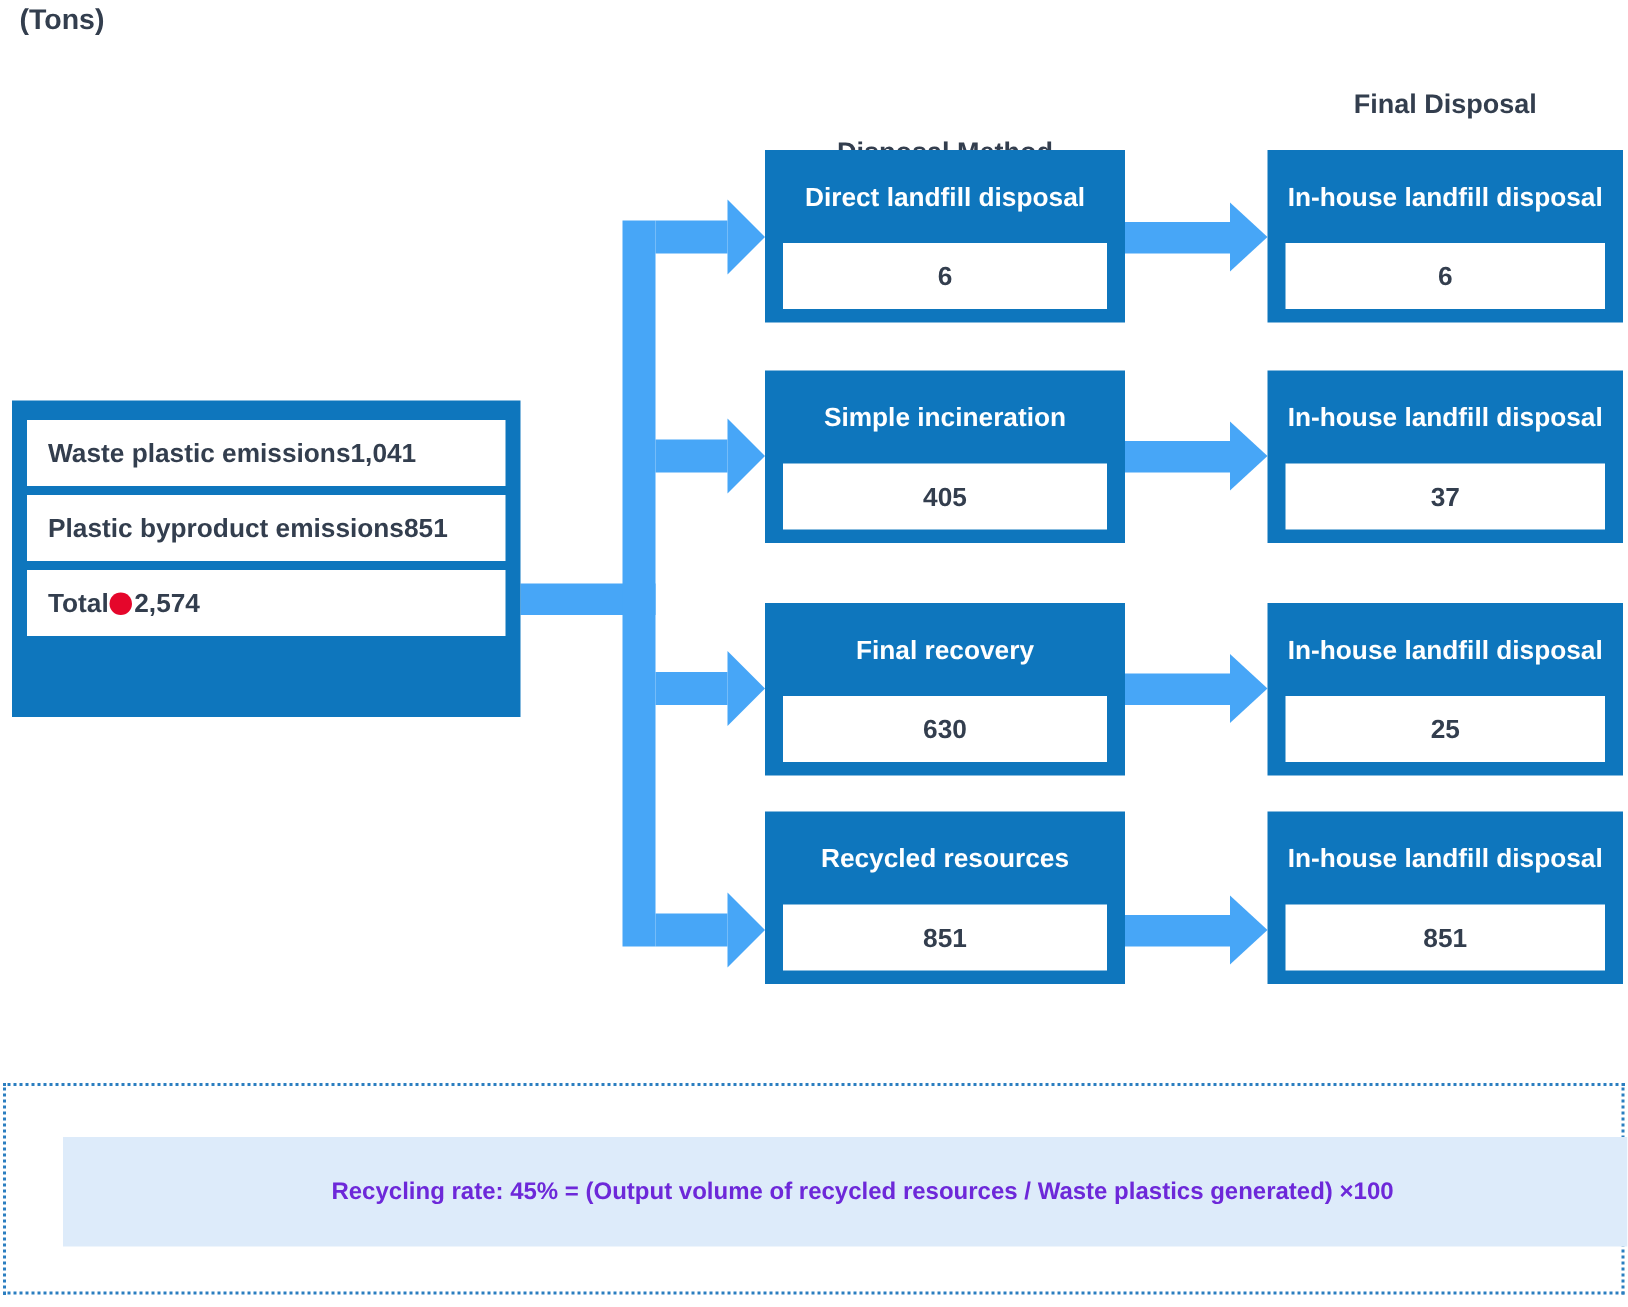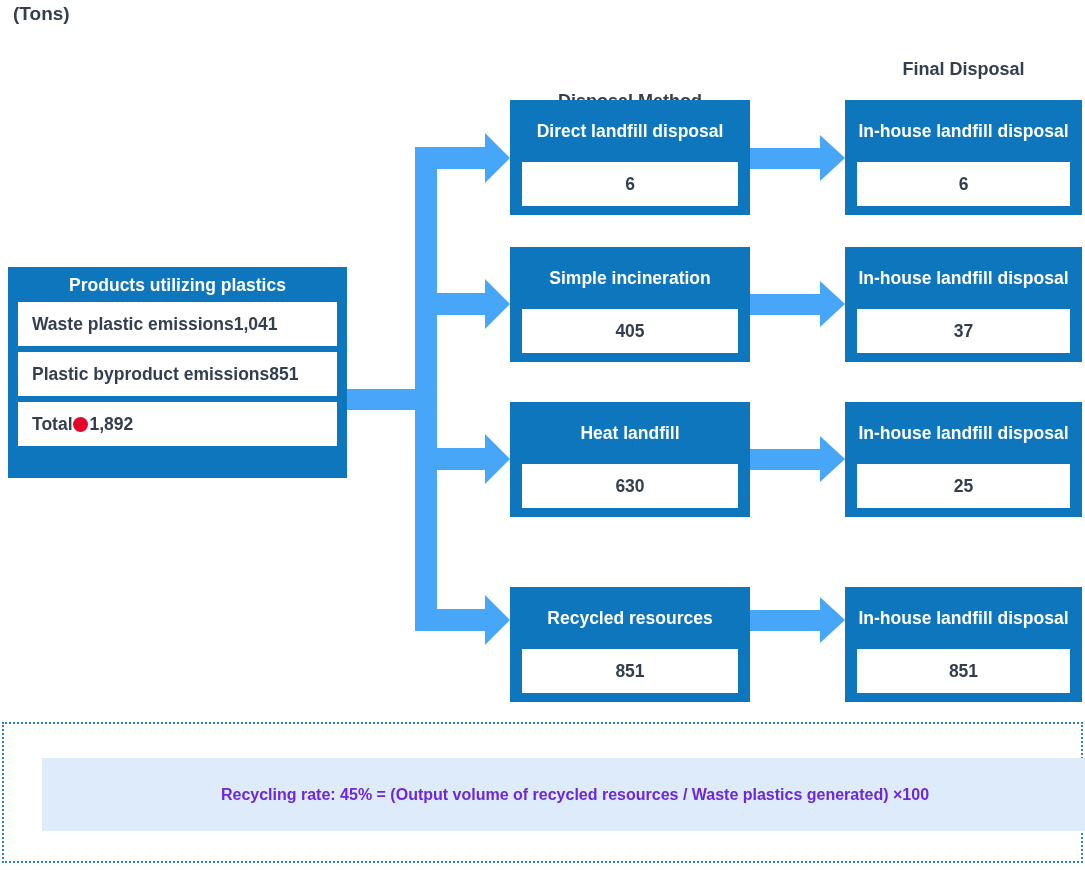--- a/index.html
+++ b/index.html
@@ -71,21 +71,21 @@
     height:62px; display:flex; align-items:center; justify-content:center;
     color:#ffffff; font-weight:700; font-size:17.5px; white-space:nowrap;text-align:right;
   }
   .flowbox .val {
     height:44px; margin:0 12px; background:#ffffff;
     display:flex; align-items:center; justify-content:center;
     font-size:17.5px; font-weight:600; color:#333e4e;
   }
   .mcol { left:510px; }
   .fcol { left:845px; width:237px; }
-  .r1 { top:100px; } .r2 { top:247px; } .r3 { top:402px; } .r4 { top:587px; }
+  .r1 { top:100px; } .r2 { top:247px; } .r3 { top:402px; } .r4 { top:541px; }
 
   
   .notebox {
     position:absolute; left:2px; top:722px; width:1081px; height:141px;
     border:2px dotted #2b7ec0; box-sizing:border-box;
   }
   .note-inner {
     position:absolute; left:38px; top:34px; width:1066px; height:73px;
     background:#ddebfa; display:flex; align-items:center; justify-content:center;
     font-size:16px; font-weight:700; color:#6d28d9;
@@ -117,51 +117,50 @@
   <div class="conn oshaft os2"></div>
   <div class="conn oshaft os3"></div>
   <div class="conn oshaft os4"></div>
   <div class="ohead oh1"></div>
   <div class="ohead oh2"></div>
   <div class="ohead oh3"></div>
   <div class="ohead oh4"></div>
 
   <div class="srcbox">
     <div class="src-title">
-      <div>Products utilizing plastics</div>
     </div>
     <div class="src-rows">
       <div class="src-row">
         <span>Waste plastic emissions</span>
         <span>1,041</span>
       </div>
       <div class="src-row">
         <span>Plastic byproduct emissions</span>
         <span>851</span>
       </div>
       <div class="src-row">
         <span>Total</span>
         <span class="val-with-dot">
           <span class="dot"></span>
-          <span>1,892</span>
+          <span>2,574</span>
         </span>
       </div>
     </div>
   </div>
 
   <div class="flowbox mcol r1">
     <div class="lbl">Direct landfill disposal</div>
     <div class="val">6</div>
   </div>
   <div class="flowbox mcol r2">
     <div class="lbl">Simple incineration</div>
     <div class="val">405</div>
   </div>
   <div class="flowbox mcol r3">
-    <div class="lbl">Heat landfill</div>
+    <div class="lbl">Final recovery</div>
     <div class="val">630</div>
   </div>
   <div class="flowbox mcol r4">
     <div class="lbl">Recycled resources</div>
     <div class="val">851</div>
   </div>
 
   <div class="flowbox fcol r1">
     <div class="lbl">In-house landfill disposal</div>
     <div class="val">6</div>

